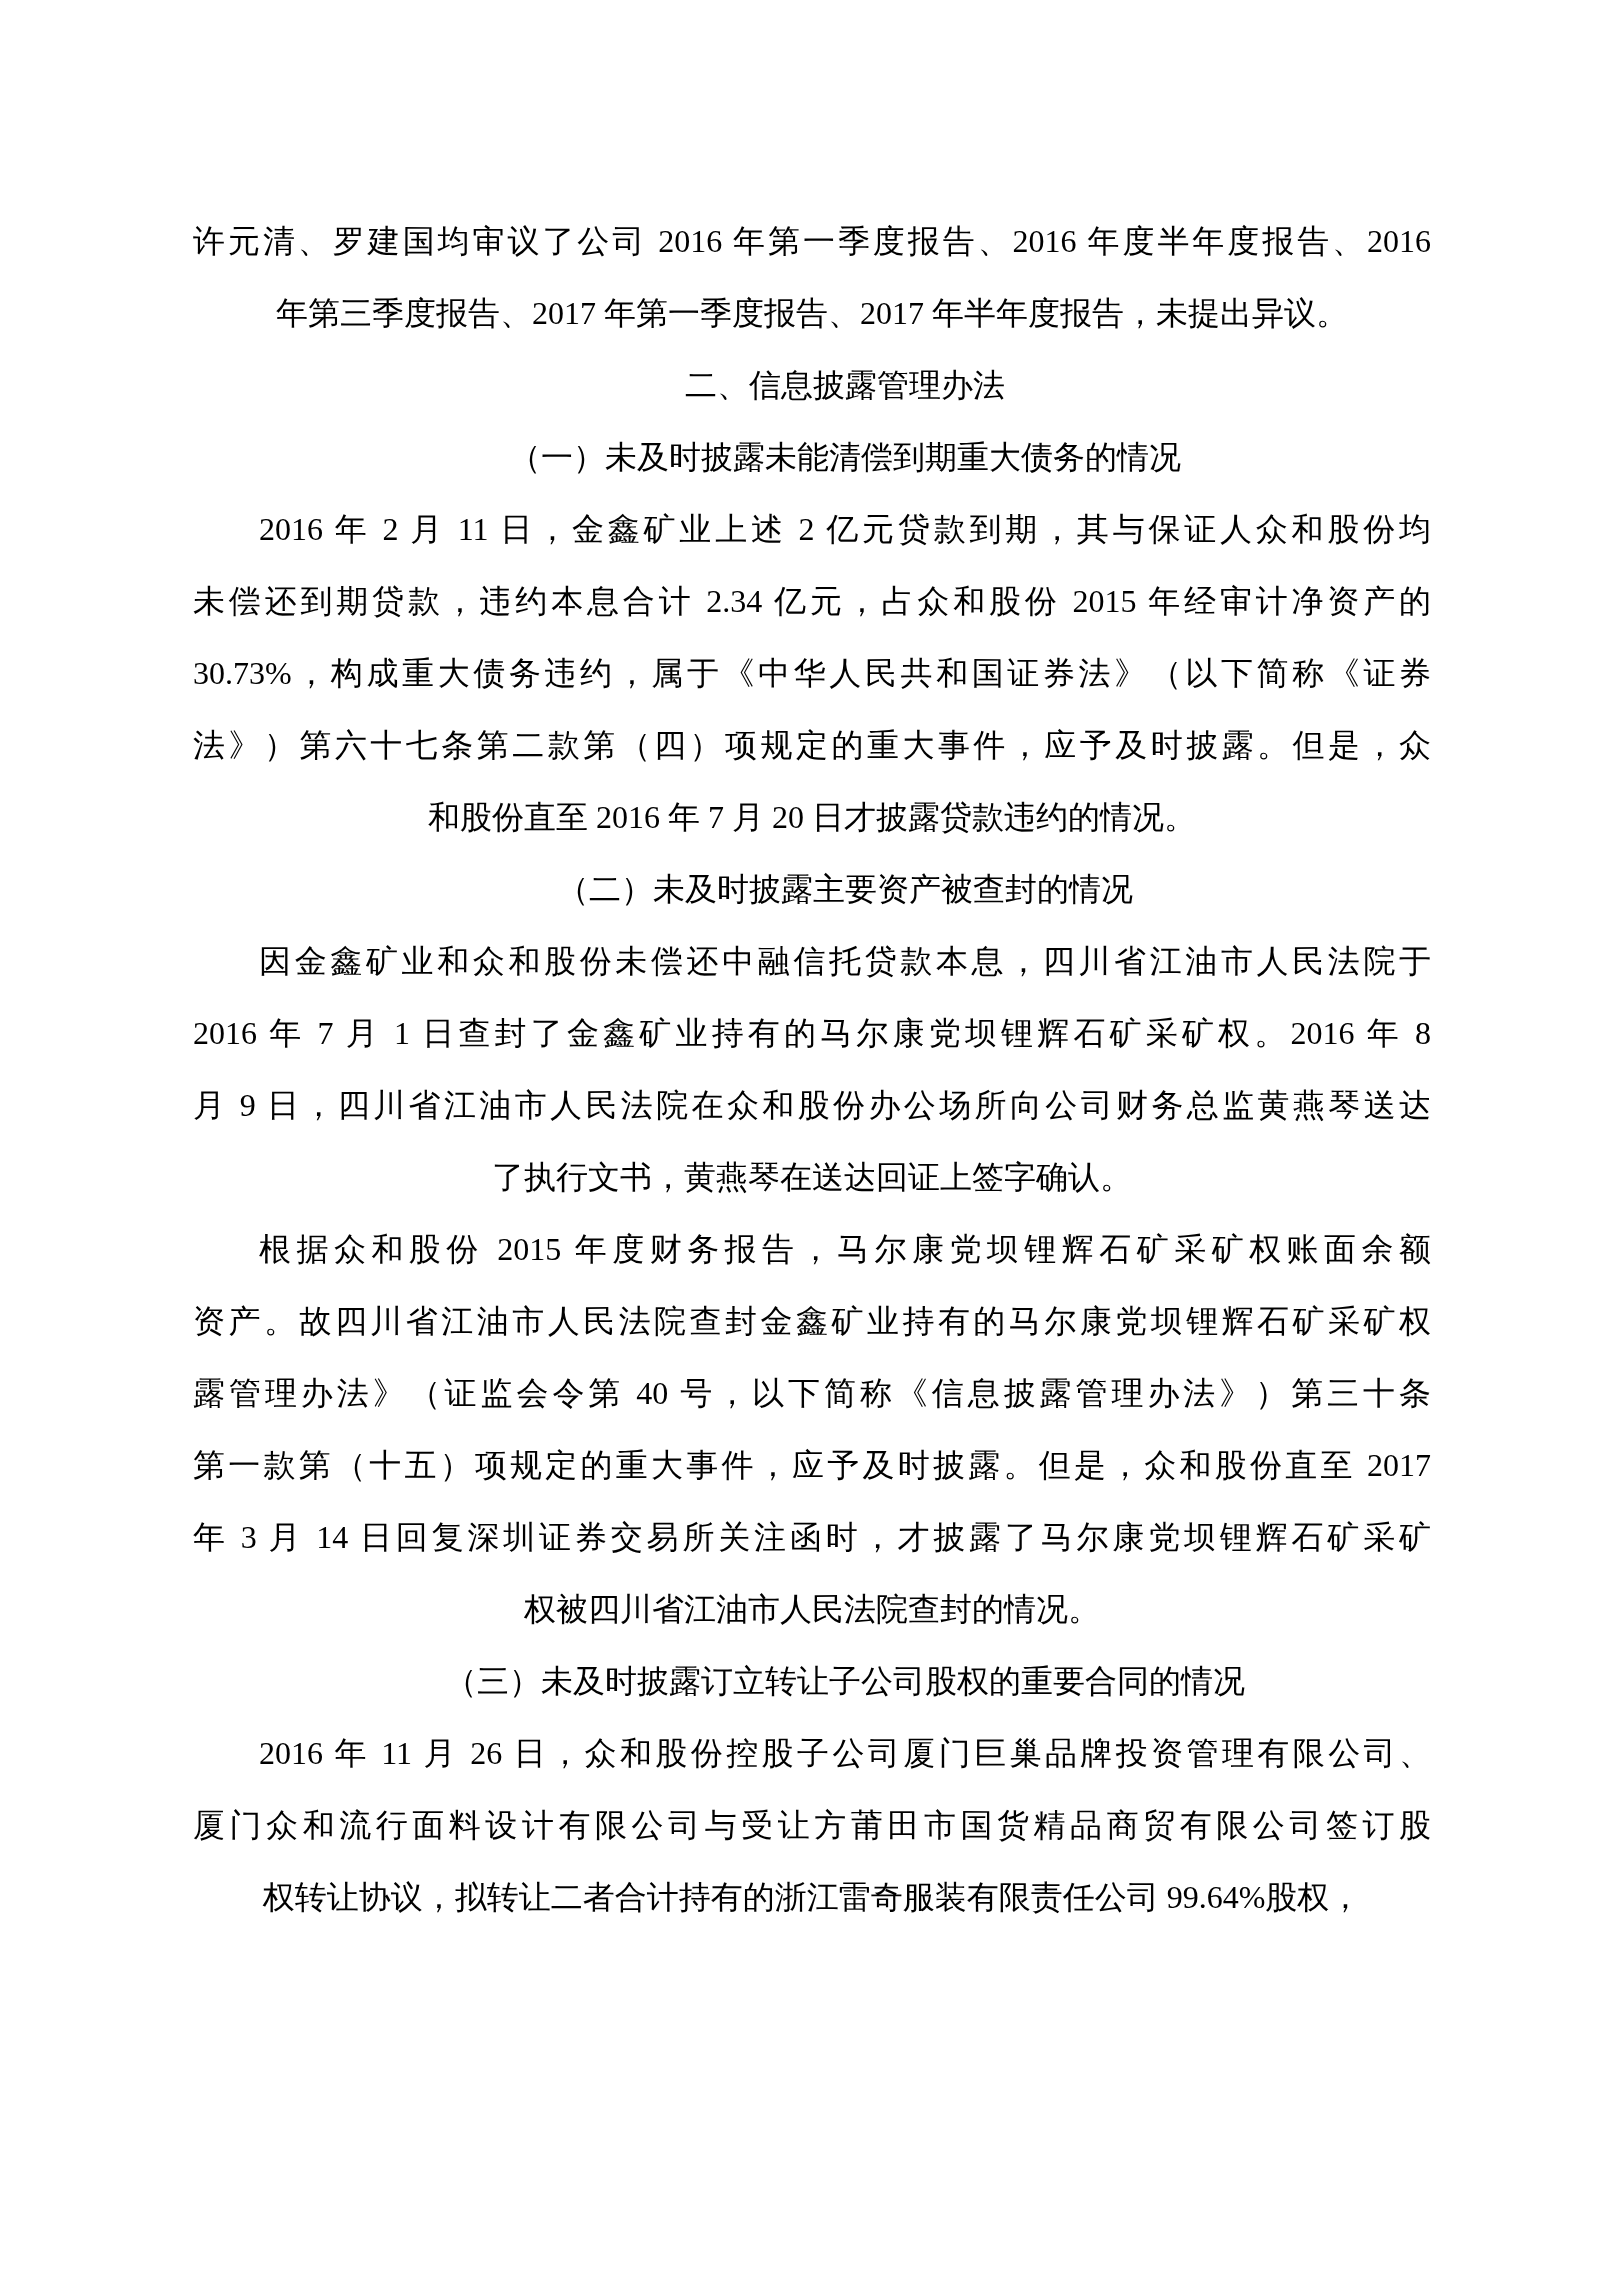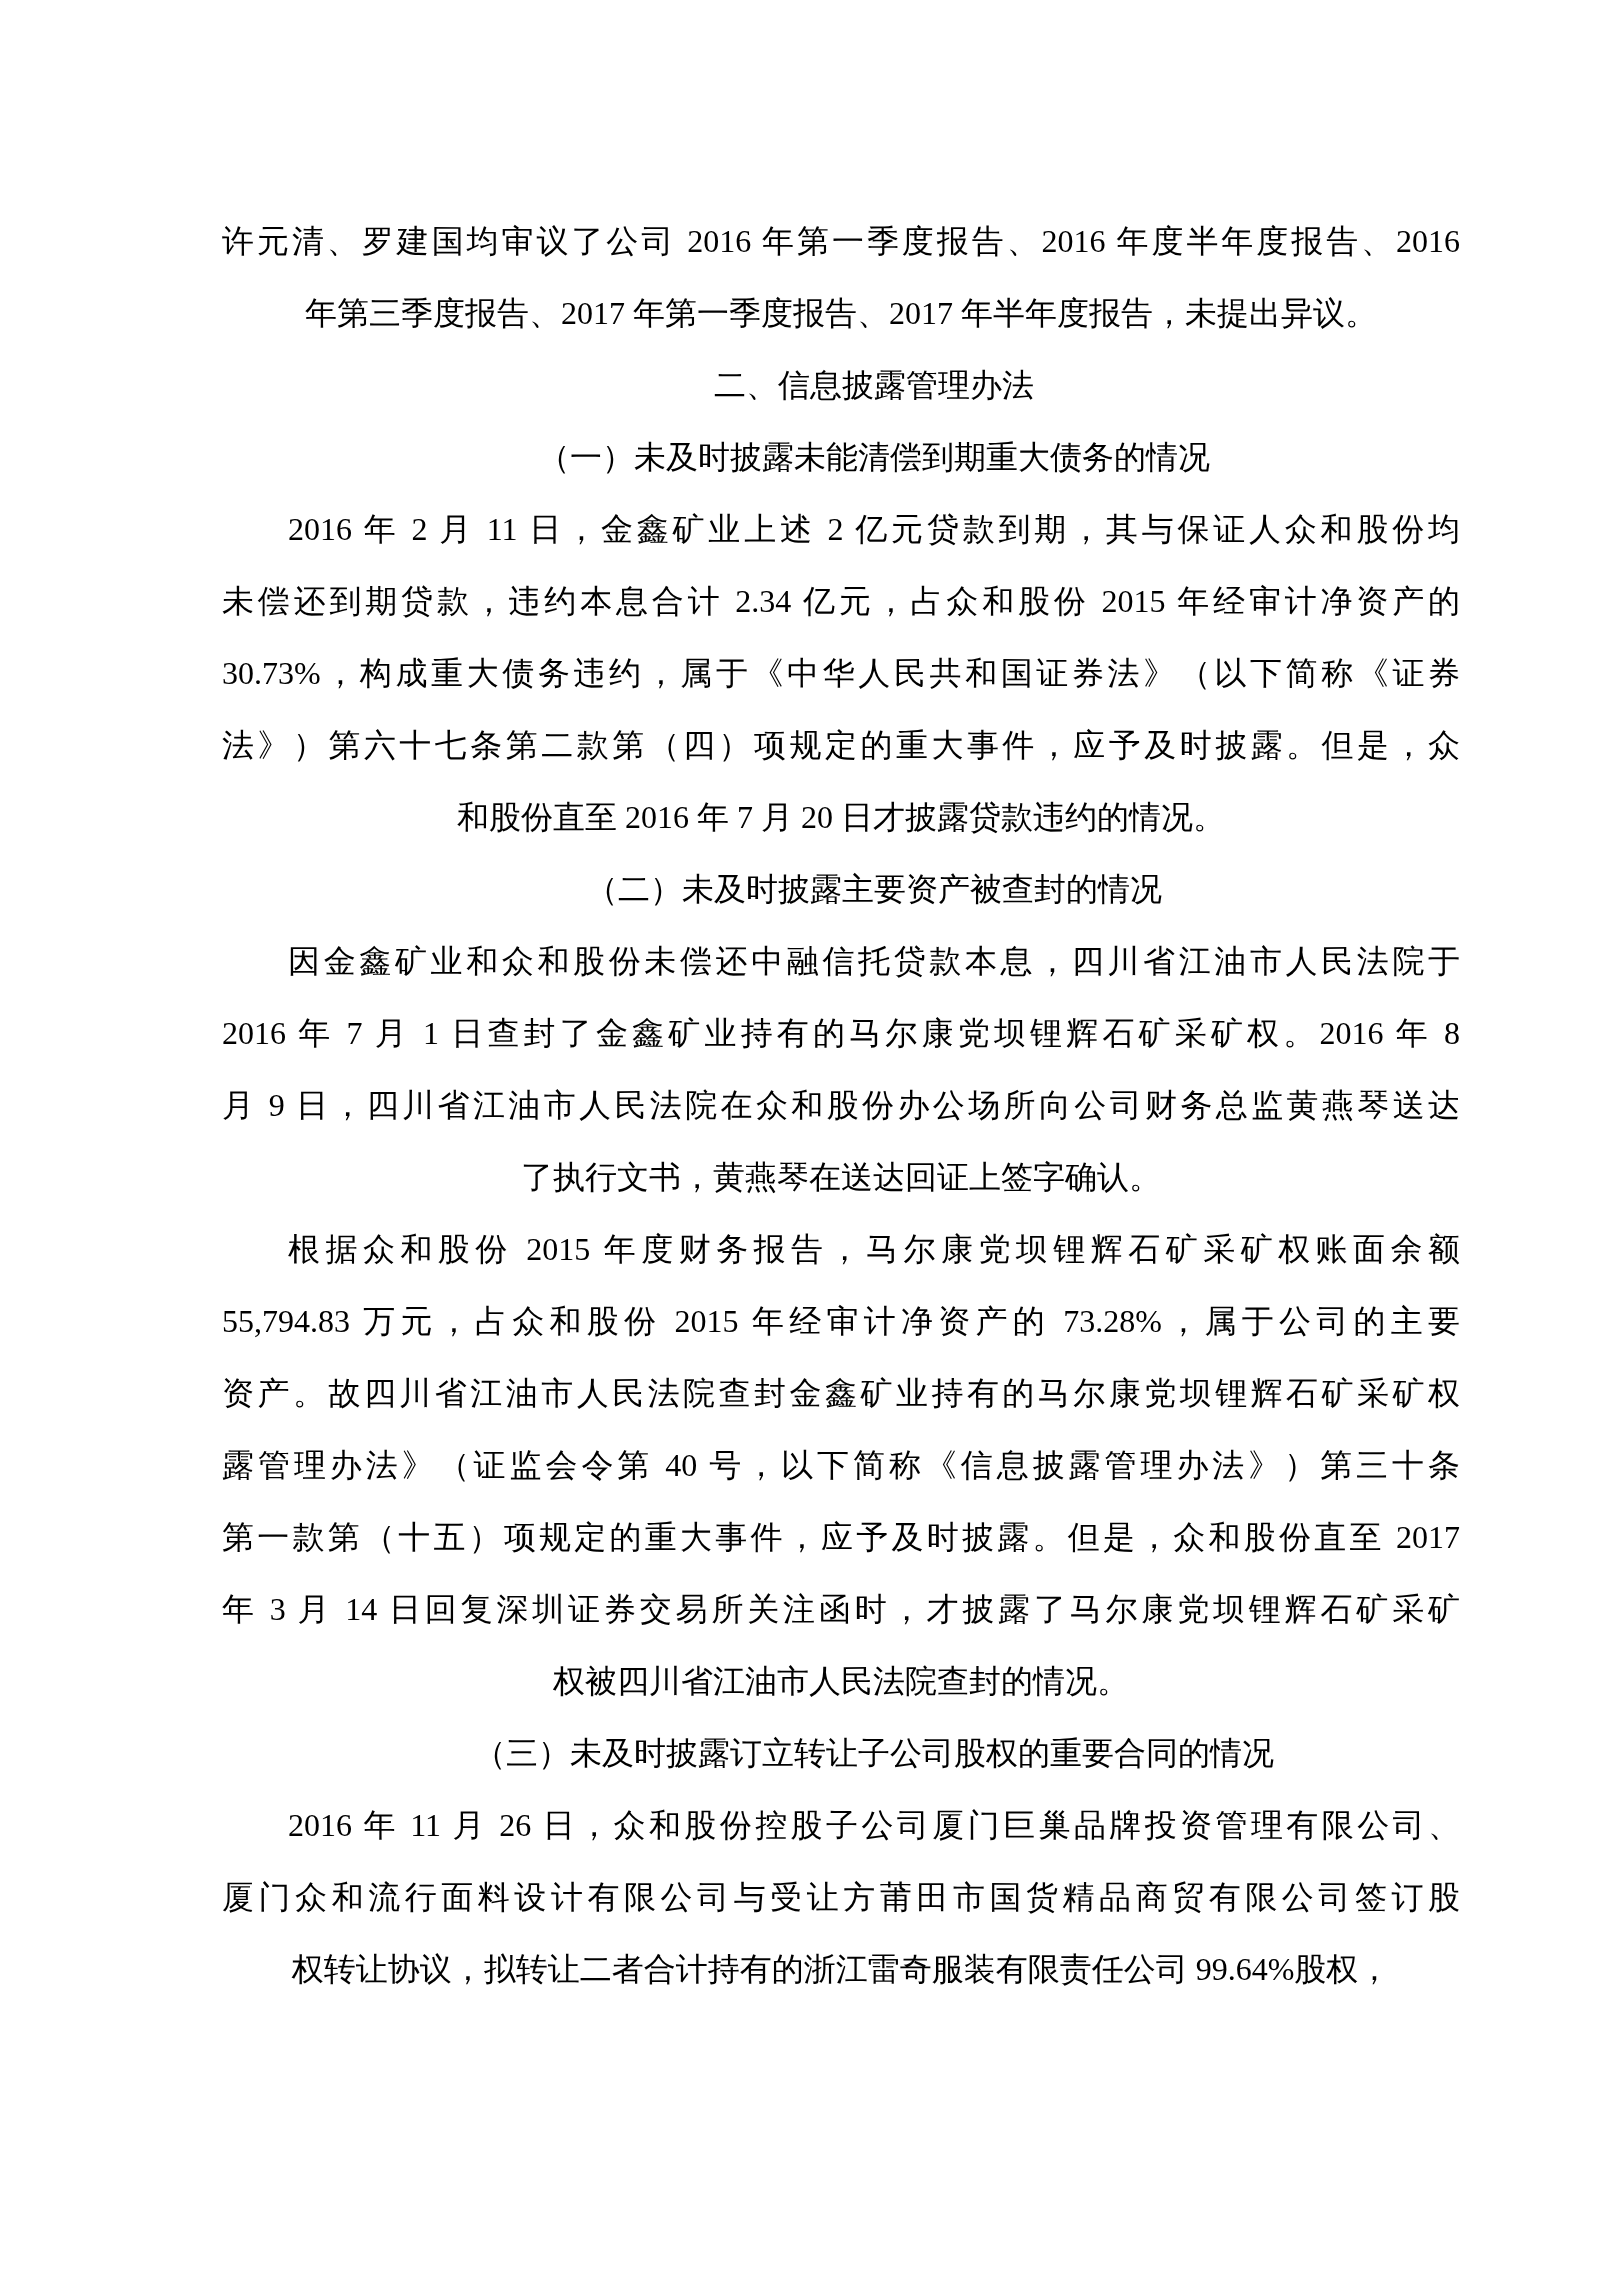--- a/index.html
+++ b/index.html
@@ -15,21 +15,20 @@
   }
   .page {
     position: absolute;
     top: 0;
     left: 0;
     width: 1386px;
     height: 2295px;
     background: #ffffff;
     box-sizing: border-box;
     padding: 205px 193px 0 193px;
-    margin-left: 29px;
   }
   .line {
     width: 1238px;
     height: 72px;
     line-height: 72px;
     font-size: 32px;
     color: #000000;
     overflow: hidden;
     white-space: normal;
     text-align: center;
@@ -54,21 +53,20 @@
   <div class="line full">未偿还到期贷款，违约本息合计 2.34 亿元，占众和股份 2015 年经审计净资产的</div>
   <div class="line full">30.73%，构成重大债务违约，属于《中华人民共和国证券法》（以下简称《证券</div>
   <div class="line full">法》）第六十七条第二款第（四）项规定的重大事件，应予及时披露。但是，众</div>
   <div class="line">和股份直至 2016 年 7 月 20 日才披露贷款违约的情况。</div>
   <div class="line indent">（二）未及时披露主要资产被查封的情况</div>
   <div class="line indent full">因金鑫矿业和众和股份未偿还中融信托贷款本息，四川省江油市人民法院于</div>
   <div class="line full">2016 年 7 月 1 日查封了金鑫矿业持有的马尔康党坝锂辉石矿采矿权。2016 年 8</div>
   <div class="line full">月 9 日，四川省江油市人民法院在众和股份办公场所向公司财务总监黄燕琴送达</div>
   <div class="line">了执行文书，黄燕琴在送达回证上签字确认。</div>
   <div class="line indent full">根据众和股份 2015 年度财务报告，马尔康党坝锂辉石矿采矿权账面余额</div>
-  <div class="line full">55,794.83 万元，占众和股份 2015 年经审计净资产的 73.28%，属于公司的主要</div>
   <div class="line full">资产。故四川省江油市人民法院查封金鑫矿业持有的马尔康党坝锂辉石矿采矿权</div>
   <div class="line full">露管理办法》（证监会令第 40 号，以下简称《信息披露管理办法》）第三十条</div>
   <div class="line full">第一款第（十五）项规定的重大事件，应予及时披露。但是，众和股份直至 2017</div>
   <div class="line full">年 3 月 14 日回复深圳证券交易所关注函时，才披露了马尔康党坝锂辉石矿采矿</div>
   <div class="line">权被四川省江油市人民法院查封的情况。</div>
   <div class="line indent">（三）未及时披露订立转让子公司股权的重要合同的情况</div>
   <div class="line indent full">2016 年 11 月 26 日，众和股份控股子公司厦门巨巢品牌投资管理有限公司、</div>
   <div class="line full">厦门众和流行面料设计有限公司与受让方莆田市国货精品商贸有限公司签订股</div>
   <div class="line">权转让协议，拟转让二者合计持有的浙江雷奇服装有限责任公司 99.64%股权，</div>
 </div>

